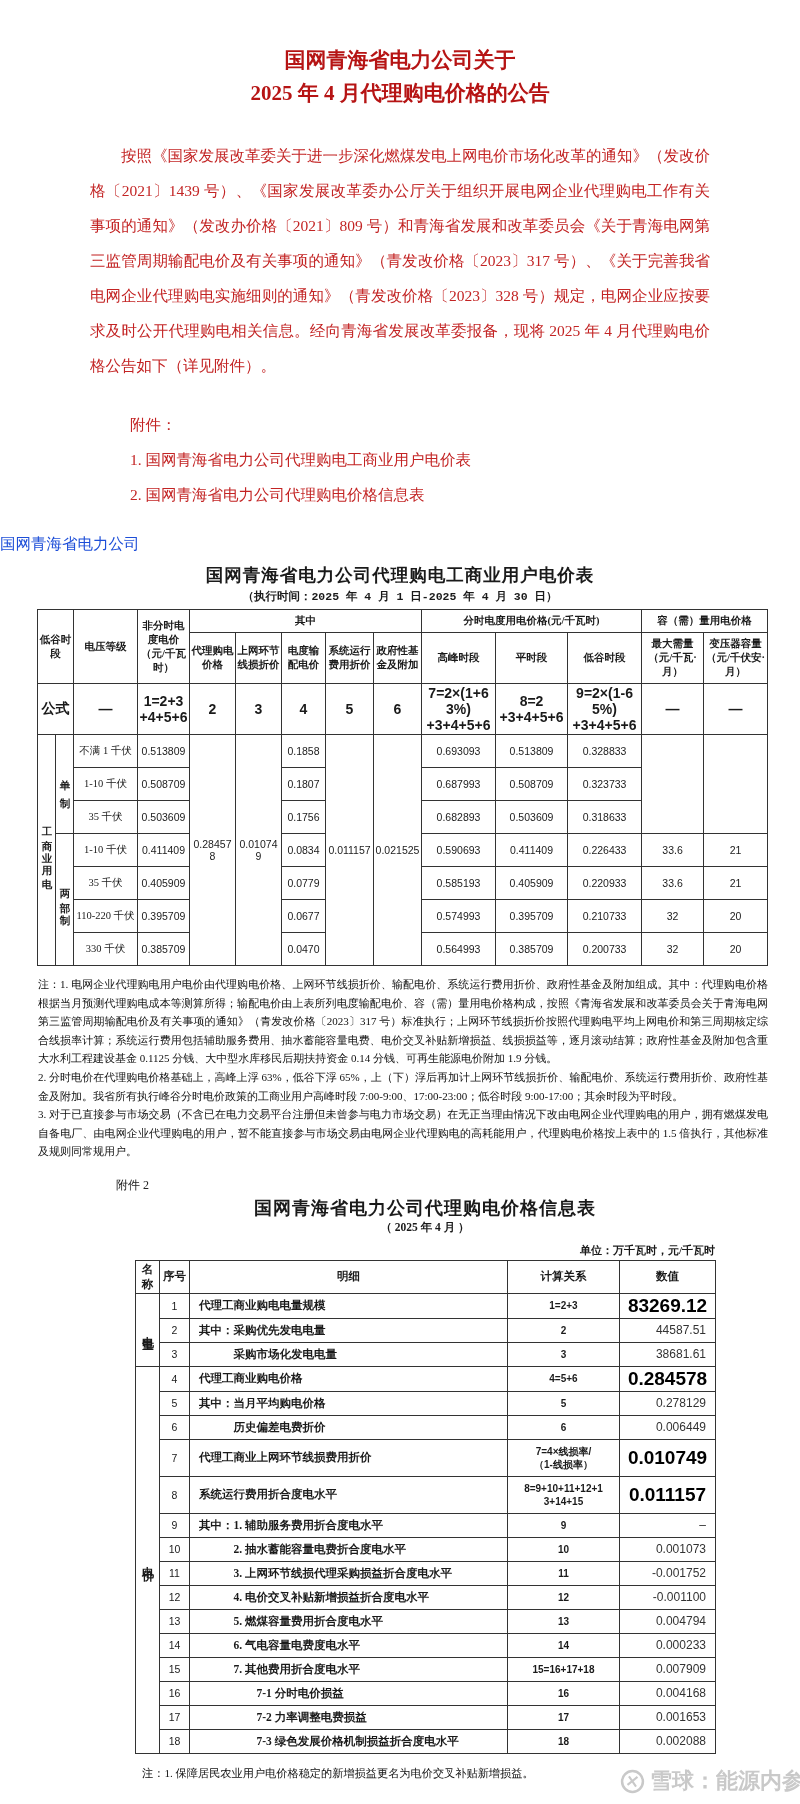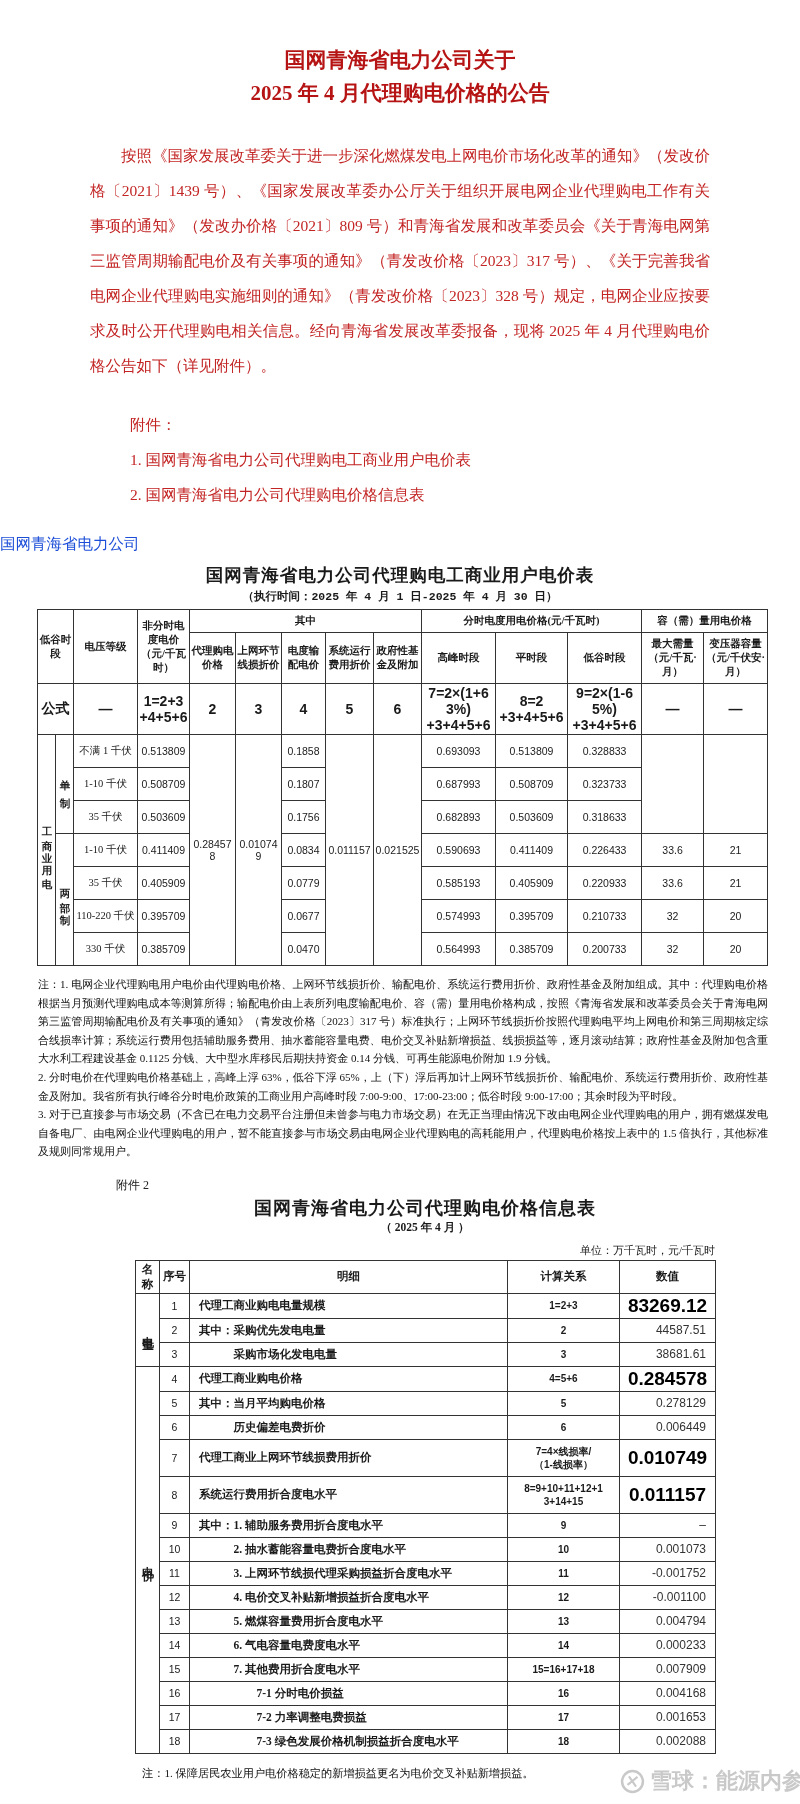--- a/index.html
+++ b/index.html
@@ -32,21 +32,21 @@
   .sp5{letter-spacing:13px;}
   .sp3{letter-spacing:9px;}
   .sp3b{letter-spacing:13px;}
   
   .notes1{margin:9px 32px 0 38px;font-size:11px;line-height:18.6px;text-align:justify;color:#111;}
   .notes1 p{margin:0;}
   
   .a2label{font-size:12px;margin:16px 0 0 116px;color:#222;}
   .t2-title{font-size:18px;font-weight:bold;text-align:center;width:580px;margin:2px 0 0 135px;letter-spacing:1px;}
   .t2-sub{font-size:11.5px;font-weight:bold;text-align:center;width:580px;margin-left:135px;}
-  .t2-unit{font-size:11px;font-weight:normal;text-align:right;width:580px;margin:8px 0 2px 135px;}
+  .t2-unit{font-size:11px;font-weight:bold;text-align:right;width:580px;margin:8px 0 2px 135px;}
   .t2{width:580px;margin:0 0 0 135px;}
   .t2 td{border:1px solid #333;vertical-align:middle;font-size:11.5px;padding:1px 3px;overflow:hidden;}
   .t2 tr.thead td{height:26px;font-weight:bold;text-align:center;}
   .t2 tr.r td{height:21px;}
   .t2 tr.rt td{height:34px;}
   .t2 .seq{text-align:center;font-family:"Liberation Sans","DejaVu Sans",sans-serif;font-size:10.5px;}
   .t2 .det{text-align:left;font-weight:bold;padding-left:9px;white-space:pre-wrap;}
   .t2 .calc{text-align:center;font-family:"Liberation Sans","DejaVu Sans",sans-serif;
             font-size:10px;white-space:pre-line;font-weight:bold;line-height:13px;}
   .t2 .rv{text-align:right;padding-right:9px;font-family:"Liberation Sans","DejaVu Sans",sans-serif;

